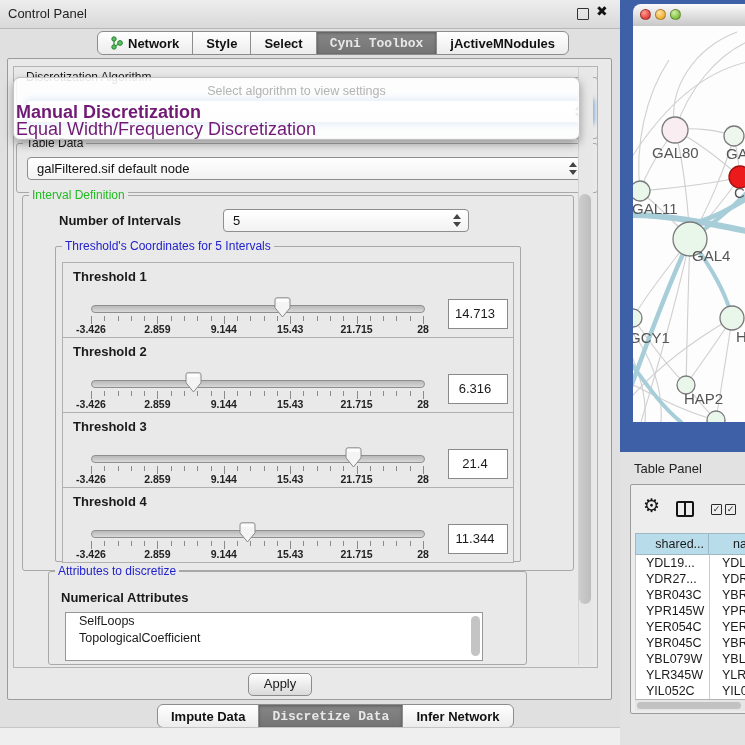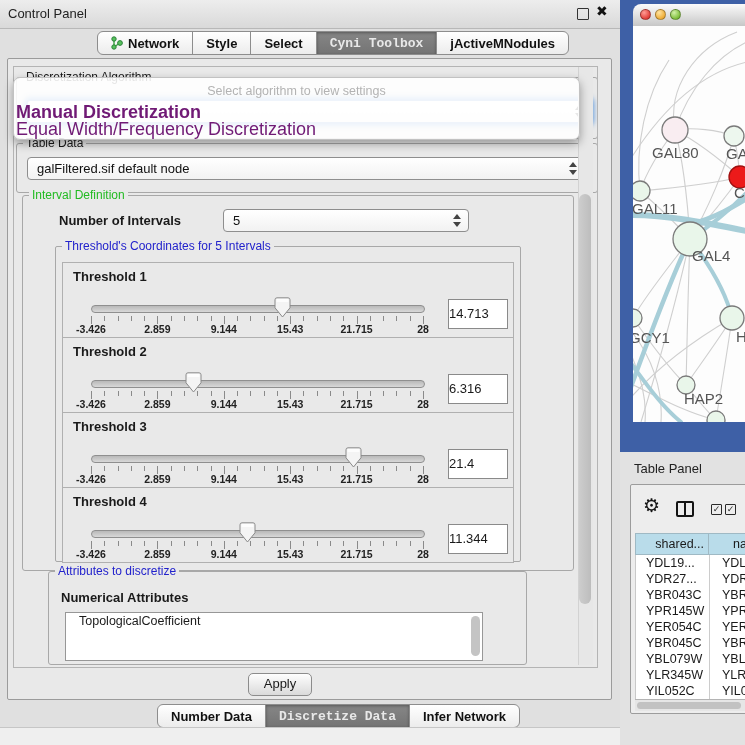--- a/index.html
+++ b/index.html
@@ -47,21 +47,21 @@
   .popup-opt{position:absolute;left:2px;font-size:18px;color:#701a75;white-space:nowrap;}
   
   .thr{position:relative;width:450px;height:74px;border:1px solid #b0b0b0;margin-top:-1px;background:#e9e9e9;}
   .thr-label{position:absolute;left:10px;top:6px;font-size:13px;font-weight:bold;}
   .track{position:absolute;left:28px;top:42px;width:332px;height:6px;border:1px solid #8f8f8f;
      border-radius:4px;background:linear-gradient(#b9b9b9,#d8d8d8);}
   .tick{position:absolute;width:1px;background:#8a8a8a;}
   .ticklab{position:absolute;top:60px;font-size:10.5px;font-weight:bold;color:#222;transform:translateX(-50%);white-space:nowrap;}
   .thumb{position:absolute;top:34px;width:17px;height:21px;}
   .vfield{position:absolute;left:385px;top:36px;width:52px;height:28px;background:#fff;
-     border:1px solid #8a8a8a;font-size:13px;line-height:28px;text-align:left;padding-right:6px;}
+     border:1px solid #8a8a8a;font-size:13px;line-height:28px;text-align:center;padding-right:6px;}
   
   #attr-list{left:16px;top:40px;width:416px;height:47px;background:#fff;border:1px solid #979797;overflow:hidden;}
   .attr-item{font-size:12.5px;line-height:16.5px;padding-left:13px;white-space:nowrap;}
   #attr-sb{right:2px;top:3px;width:9px;height:40px;background:#c4c4c4;border-radius:5px;position:absolute;}
   
   #main-sb-track{left:570px;top:8px;width:14px;height:598px;background:#e7e7e7;border-left:1px solid #d2d2d2;}
   #main-sb-thumb{left:571px;top:135px;width:12px;height:410px;background:linear-gradient(90deg,#cdcdcd,#bdbdbd);border-radius:7px;}
   
   #apply-btn{left:240px;top:614px;width:62px;height:21px;background:linear-gradient(#fefefe,#dadada);
      border:1px solid #8c8c8c;border-radius:5px;font-size:13px;text-align:center;line-height:20px;}
@@ -327,35 +327,36 @@
                 <div class="vfield">11.344</div>
               </div>
             </div>
         </div>
       </div>
 
       <div class="group" style="left:34px;top:504px;width:477px;height:92px;">
         <span class="glabel" style="color:#2222cc;">Attributes to discretize</span>
         <span class="abs" style="left:12px;top:18px;font-size:13px;font-weight:bold;">Numerical Attributes</span>
         <div id="attr-list" class="abs">
+          <div class="attr-item">SelfLoops</div>
             <div class="attr-item">TopologicalCoefficient</div>
             <span id="attr-sb"></span>
         </div>
       </div>
     </div>
 
     <div id="main-sb-track" class="abs"></div>
     <div id="main-sb-thumb" class="abs"></div>
 
     <div id="apply-btn" class="abs">Apply</div>
   </div>
 
   <div id="bottom-tabs" class="abs seg-wrap">
       <div class="seg">
-        <span>Number Data</span>
+        <span>Impute Data</span>
       </div>
       <div class="seg sel">
         <span>Discretize Data</span>
       </div>
       <div class="seg">
         <span>Infer Network</span>
       </div>
     </div>
   <div id="bottom-strip" class="abs"></div>
 </div>

